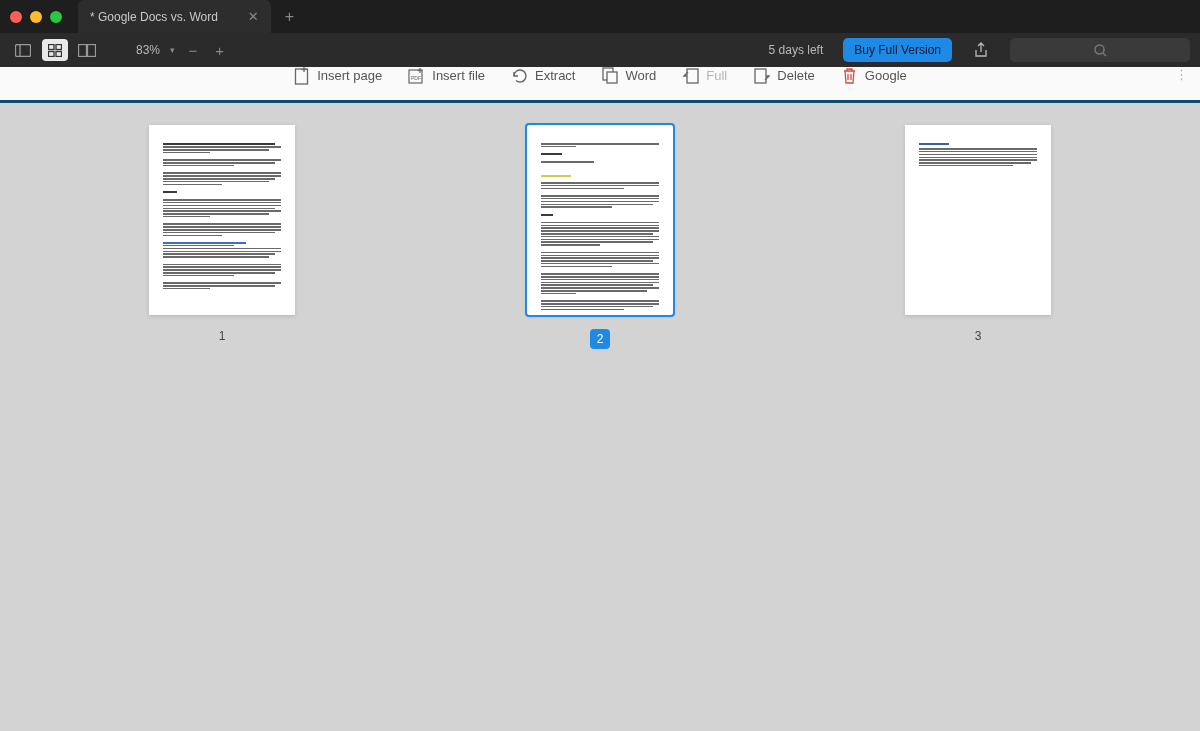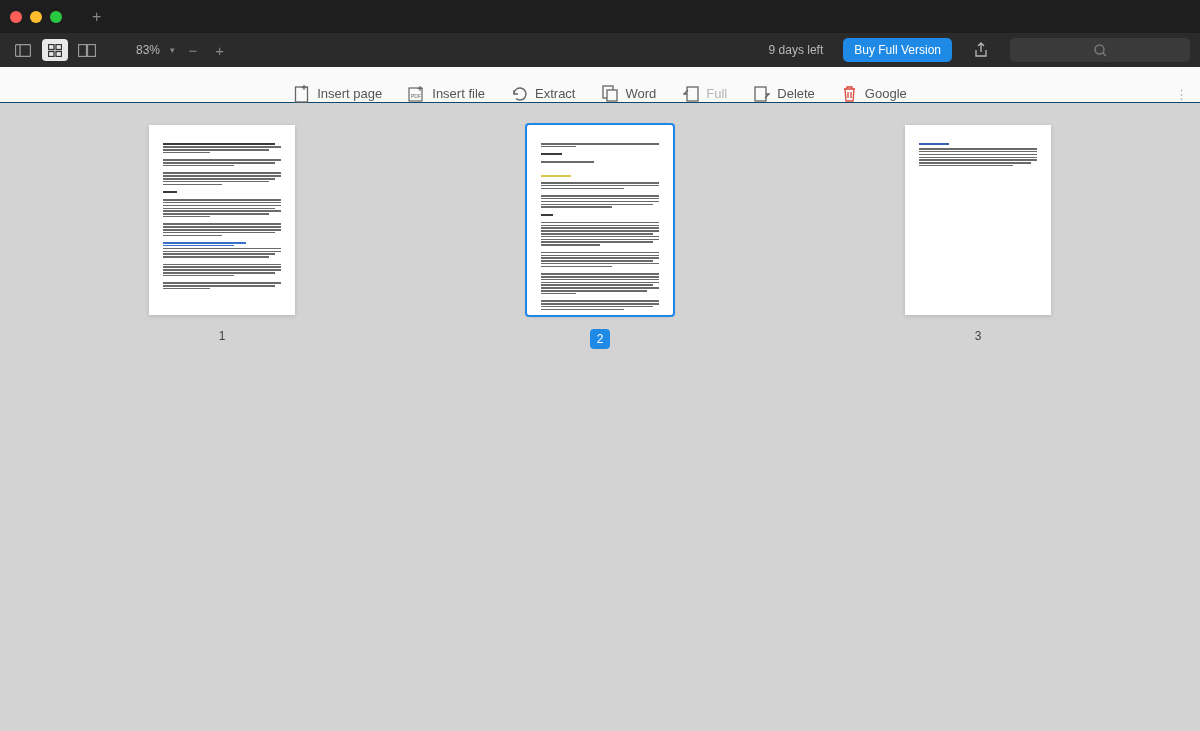--- a/index.html
+++ b/index.html
@@ -20,27 +20,27 @@
 
 .toolbar { height: 34px; background: #2b2b2b; display: flex; align-items: center; padding: 0 10px; gap: 10px; }
 .view-group { display: flex; gap: 6px; }
 .view-btn { width: 26px; height: 22px; border-radius: 4px; display: flex; align-items: center; justify-content: center; color: #999; }
 .view-btn.active { background: #e8e8e8; color: #333; }
 .zoom { display: flex; align-items: center; gap: 10px; margin-left: 26px; color: #b8b8b8; font-size: 12px; }
 .zoom .chev { font-size: 9px; color: #888; }
 .zoom .zbtn { color: #888; font-size: 15px; padding: 0 4px; }
 .spacer { flex: 1; }
 .trial { color: #b8b8b8; font-size: 12px; margin-right: 10px; }
-.buy { background: #1e8ae6; color: #ffffff; font-size: 12px; padding: 5px 11px; border-radius: 5px; border: none; }
+.buy { background: #1e8ae6; color: #0f172a; font-size: 12px; padding: 5px 11px; border-radius: 5px; border: none; }
 .share { color: #b8b8b8; margin: 0 12px; }
 .search { width: 180px; height: 24px; background: #3a3a3a; border-radius: 5px; display: flex; align-items: center; justify-content: center; }
 .search svg { color: #777; }
 
 
-.actionbar { height: 36px; background: #fafafa; border-bottom: 1px solid #0c4a6e; display: flex; align-items: flex-end; justify-content: center; gap: 26px; }
+.actionbar { height: 36px; background: #fafafa; border-bottom: 3px solid #0c4a6e; display: flex; align-items: flex-start; justify-content: center; gap: 26px; }
 .action { display: flex; align-items: center; gap: 7px; color: #555; font-size: 13px; cursor: pointer; }
 .action.disabled { color: #b5b5b5; }
 .action.danger .ico { color: #d84b3c; }
 .action .ico { width: 17px; height: 17px; display: flex; align-items: center; justify-content: center; color: #666; }
 .actionbar .menu-handle { position: absolute; right: 12px; color: #aaa; font-size: 13px; }
 .actionbar { position: relative; }
 
 
 .canvas { flex: 1; background: #d3d3d3; display: flex; justify-content: center; gap: 232px; padding-top: 22px; }
 .page-wrap { display: flex; flex-direction: column; align-items: center; gap: 14px; }
@@ -61,20 +61,24 @@
 </style>
 </head>
 <body>
 
 <div class="titlebar">
   <div class="traffic">
     <span class="tl-close"></span>
     <span class="tl-min"></span>
     <span class="tl-max"></span>
   </div>
+  <div class="tab">
+    <span>* Google Docs vs. Word</span>
+    <span class="close">✕</span>
+  </div>
   <div class="newtab">+</div>
 </div>
 
 <div class="toolbar">
   <div class="view-group">
     <div class="view-btn">
       <svg width="16" height="13" viewBox="0 0 16 13" fill="none" stroke="currentColor" stroke-width="1.3">
           <rect x="0.5" y="0.5" width="15" height="12" rx="1.5"></rect>
           <line x1="5" y1="0.5" x2="5" y2="12.5"></line>
         </svg>
@@ -94,21 +98,21 @@
         </svg>
     </div>
   </div>
   <div class="zoom">
     <span>83%</span>
     <span class="chev">▾</span>
     <span class="zbtn">−</span>
     <span class="zbtn">+</span>
   </div>
   <div class="spacer"></div>
-  <span class="trial">9 days left</span>
+  <span class="trial">5 days left</span>
   <button class="buy">Buy Full Version</button>
   <span class="share">
     <svg width="14" height="16" viewBox="0 0 14 16" fill="none" stroke="currentColor" stroke-width="1.3">
         <path d="M7 1v9M4 4l3-3 3 3M2 8v6h10V8"></path>
       </svg>
   </span>
   <div class="search">
     <svg width="13" height="13" viewBox="0 0 13 13" fill="none" stroke="currentColor" stroke-width="1.5">
         <circle cx="5.5" cy="5.5" r="4.5"></circle>
         <line x1="9" y1="9" x2="12" y2="12"></line>

